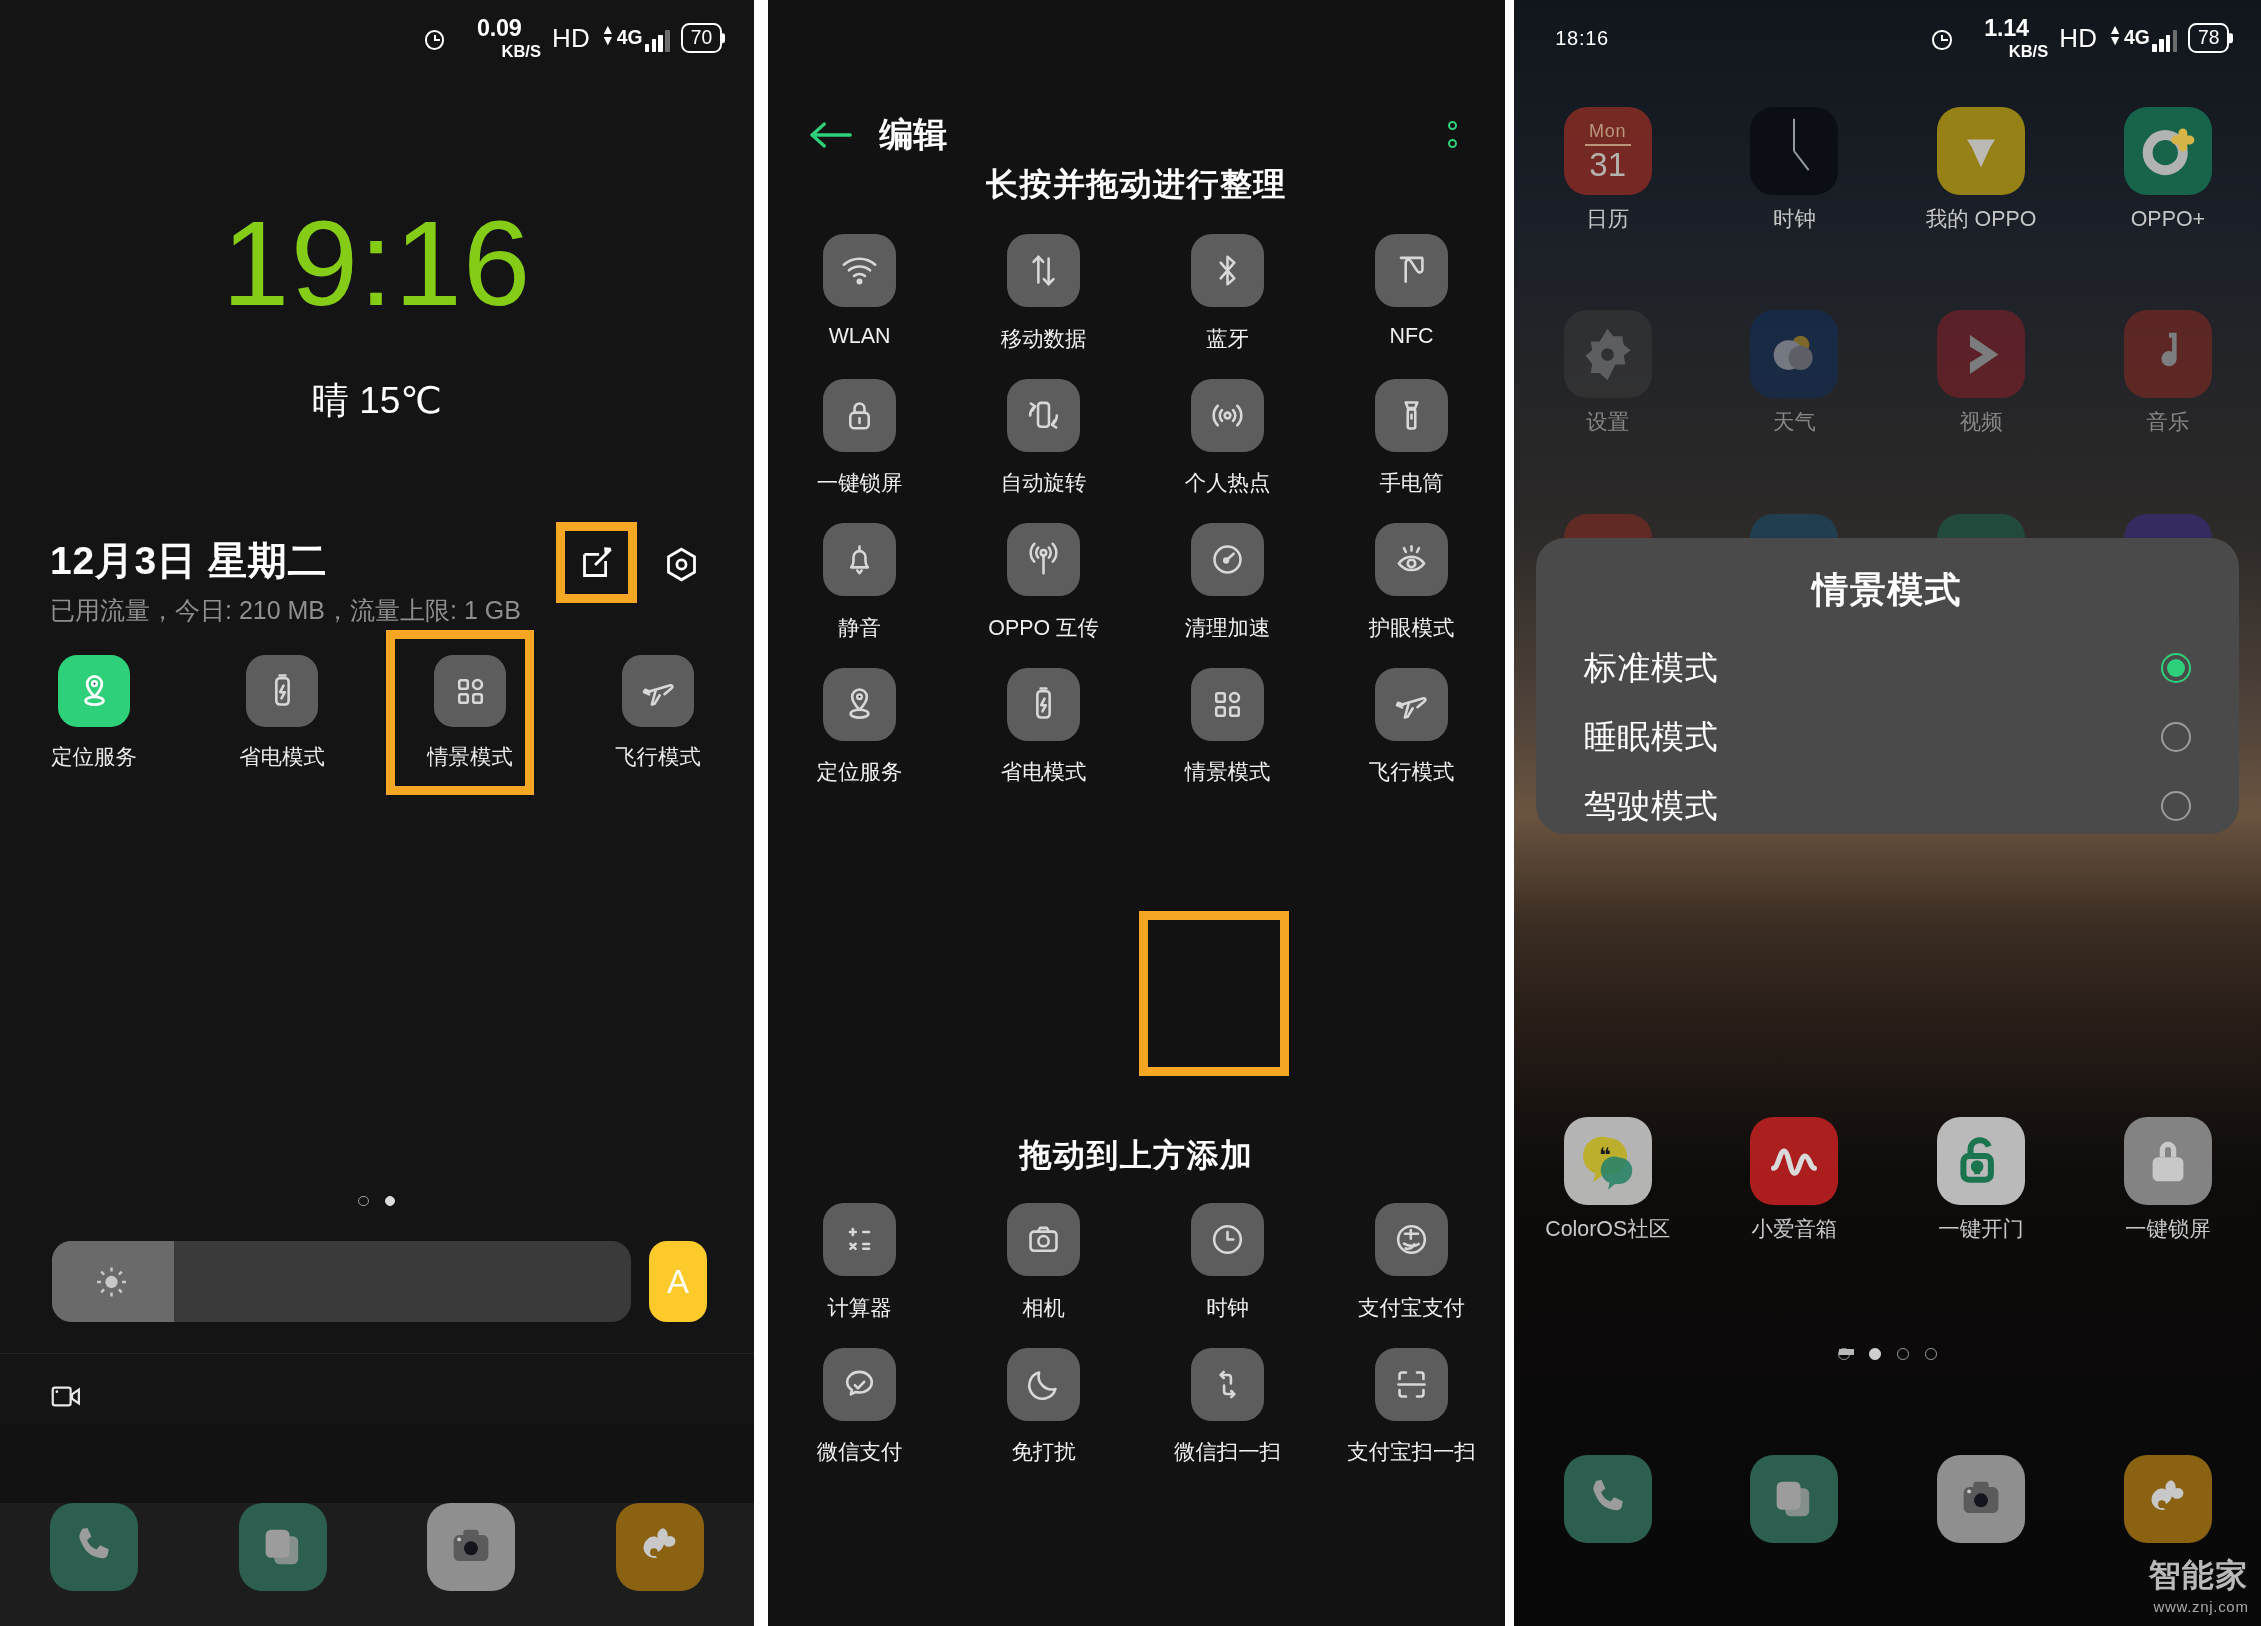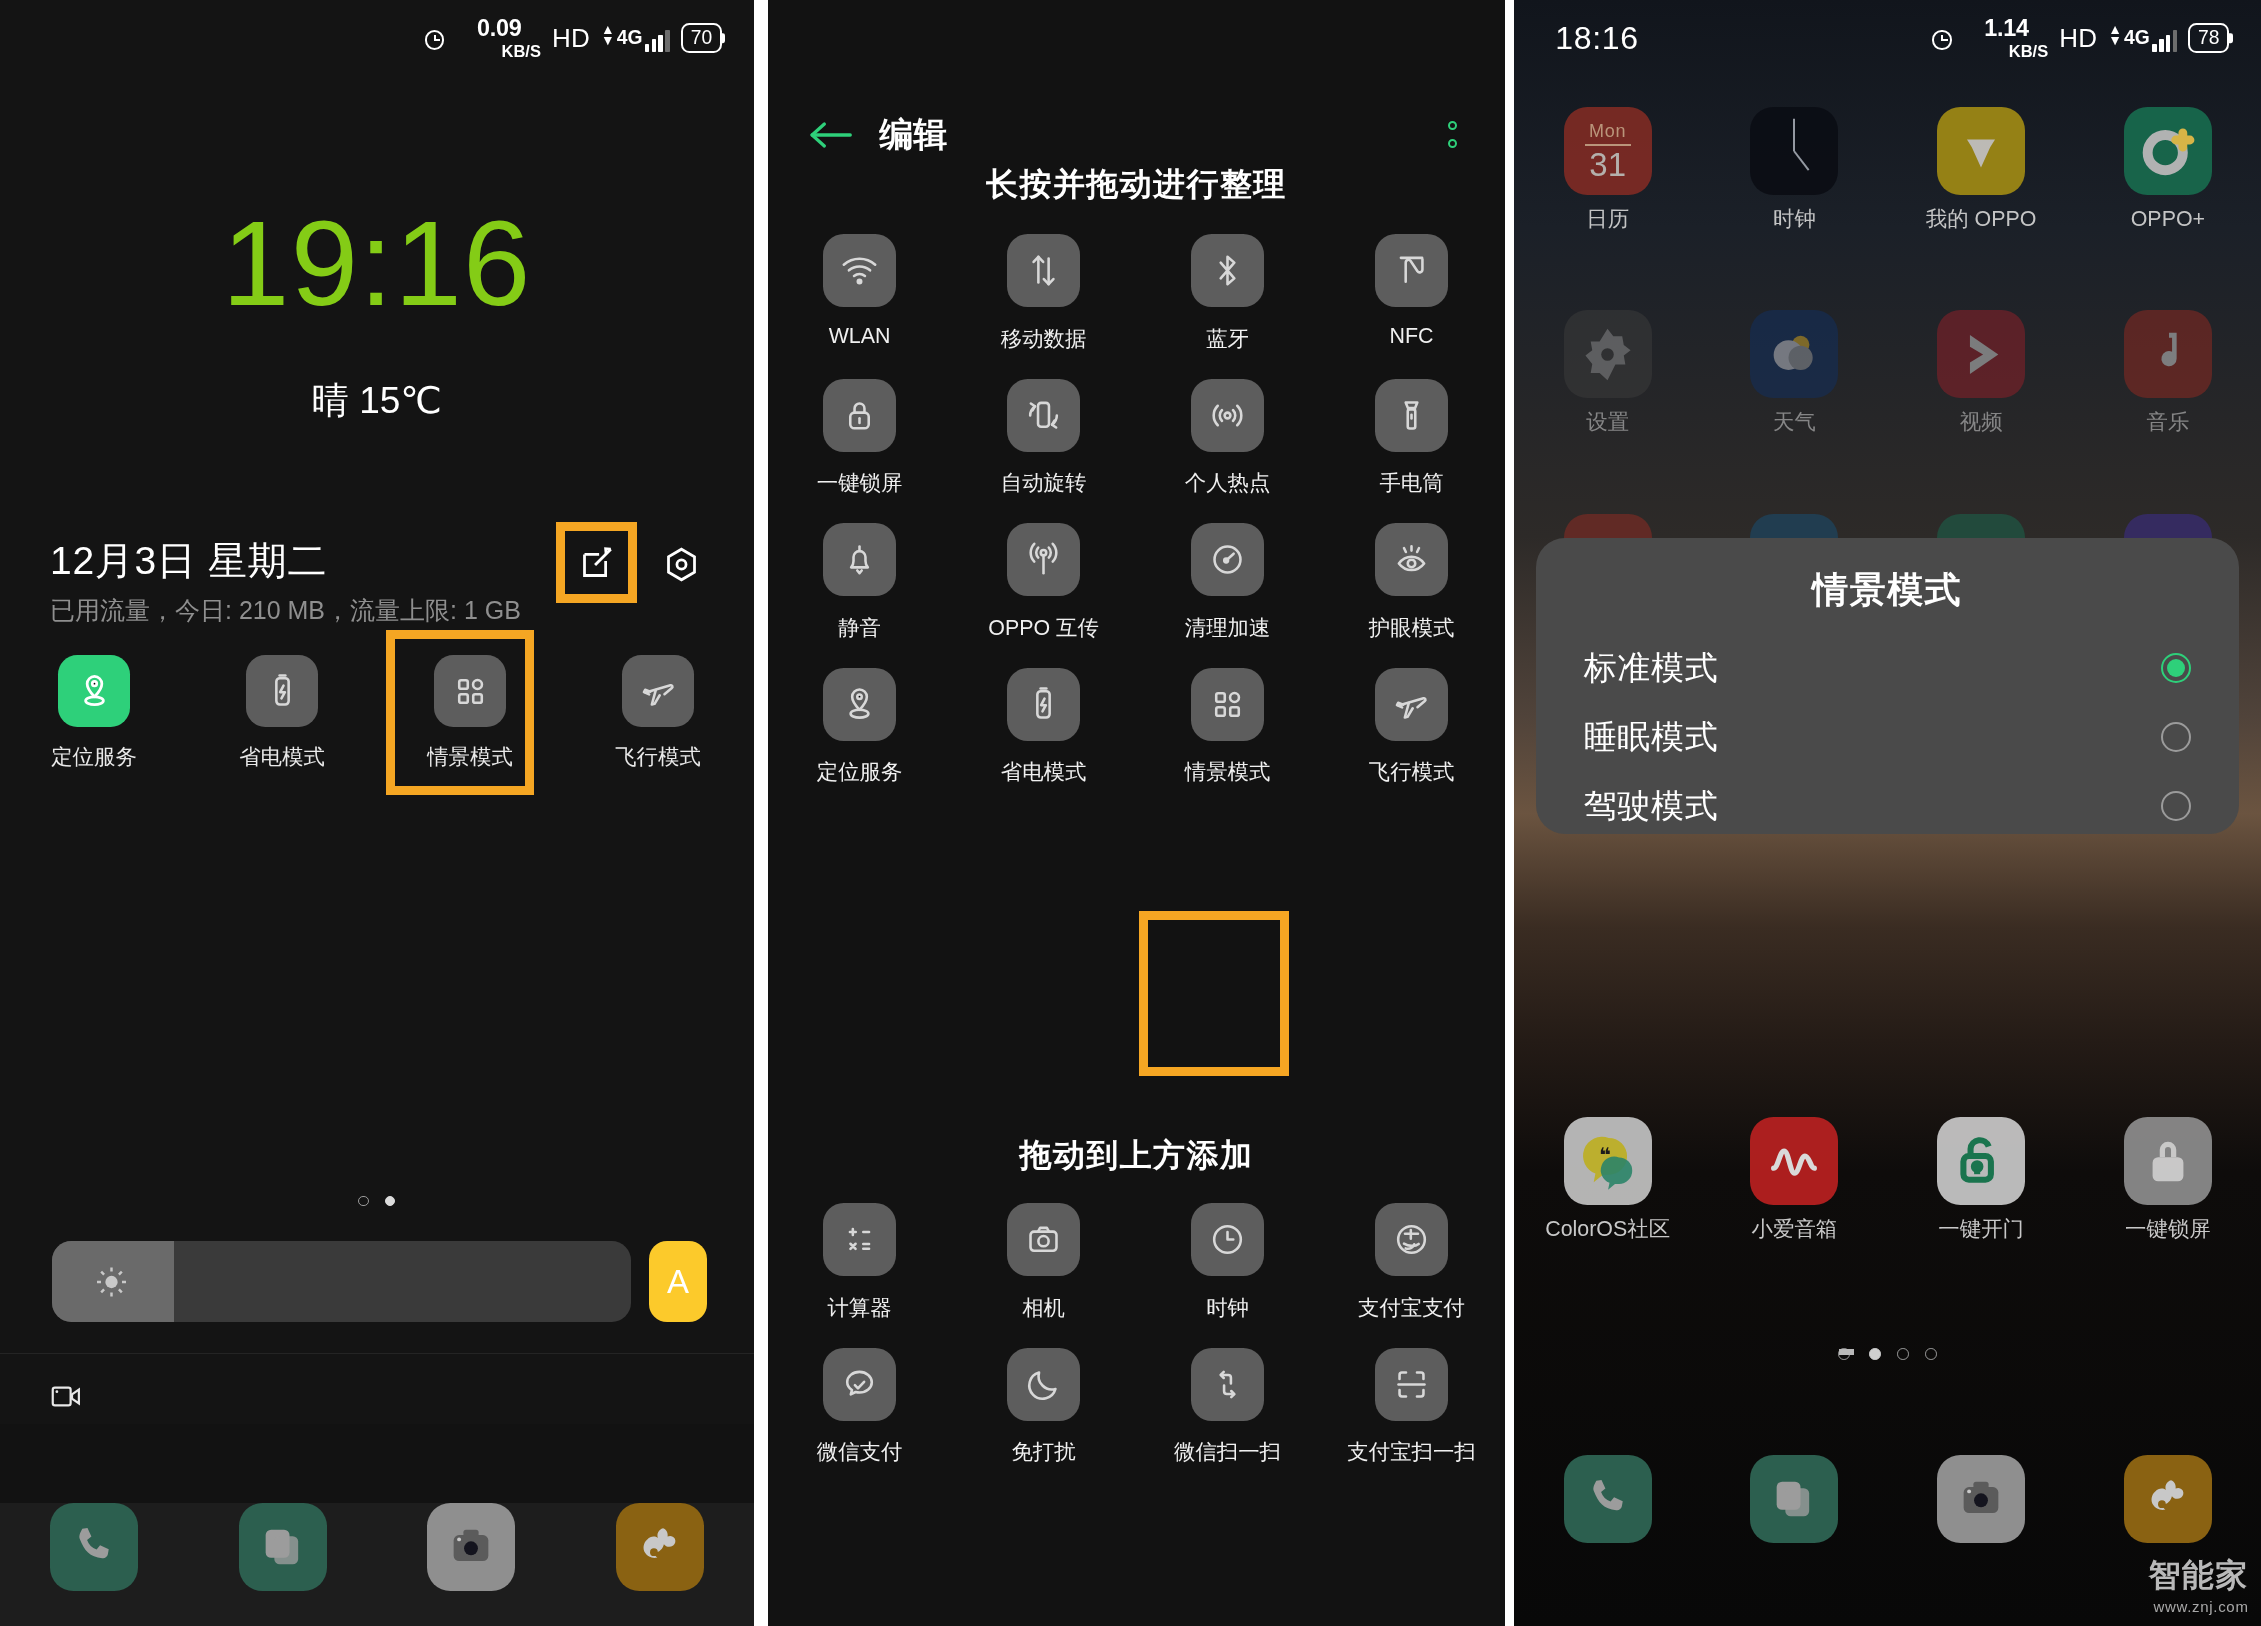--- a/index.html
+++ b/index.html
@@ -15,21 +15,21 @@
   .panel { position:relative; height:1627px; overflow:hidden; background:#121212; }
   #panel1 { width:754px; }
   .gap1 { width:13.8px; background:#ffffff; }
   #panel2 { width:738px; }
   .gap2 { width:9px; background:#ffffff; }
   #panel3 { width:747px; }
 
   
   .statusbar { position:absolute; top:0; left:0; right:0; height:76px;
     display:flex; align-items:center; color:#fff; }
-  .sb-clock { font-size:32px; font-weight:400; letter-spacing:0.7px; margin-left:41px; }
+  .sb-clock { font-size:20px; font-weight:400; letter-spacing:0.7px; margin-left:41px; }
   .sb-right { margin-left:auto; margin-right:32px; display:flex; align-items:center; gap:11px; }
   .sb-net { display:flex; flex-direction:column; align-items:center; line-height:1;}
   .sb-net .n1 { font-size:23.4px; font-weight:bold; letter-spacing:-0.3px;}
   .sb-net .n2 { font-size:16.5px; font-weight:bold; margin-top:2.1px;margin-left:44px;}
   .sb-hd { font-size:26px; letter-spacing:0.3px; }
   .sb-4g { display:flex; align-items:flex-end; gap:2.1px; }
   .sb-4g .g { font-size:19.3px; font-weight:bold; line-height:1; margin-bottom:4.1px;}
   .bars { display:flex; align-items:flex-end; gap:2.1px; height:20.7px; }
   .bars i { display:block; width:4.8px; background:#fff; border-radius:0.7px;}
   .bars i:nth-child(1){height:7.6px}
@@ -49,21 +49,21 @@
 
   
   #panel1 .shade { position:absolute; left:0; top:0; width:754px; height:1424px;
     background:#141414; }
   #panel1 .bigclock { position:absolute; top:203px; left:0; right:0; text-align:center;
     color:#84cc16; font-size:121px; font-weight:300; letter-spacing:1.4px; line-height:1;}
   #panel1 .weather { position:absolute; top:376px; left:0; right:0; text-align:center;
     color:#fff; font-size:37px; font-weight:500;}
 
   #panel1 .dateline { position:absolute; left:50px; top:534px; color:#fff;
-    font-size:39px; font-weight:normal; letter-spacing:0.7px; white-space:nowrap;}
+    font-size:39px; font-weight:bold; letter-spacing:0.7px; white-space:nowrap;}
   #panel1 .dataline { position:absolute; left:50px; top:594px; color:#8f8f8f;
     font-size:25px; white-space:nowrap;}
 
   #panel1 .editbtn { position:absolute; left:578px; top:543px; width:39px; height:39px; }
   #panel1 .targetbtn { position:absolute; left:662px; top:545px; width:39px; height:39px; }
 
   .hl { position:absolute; border:9.7px solid #F5A623; }
   #hl-edit { left:556px; top:522px; width:81px; height:81px; }
   #hl-tile1 { left:386px; top:630px; width:148px; height:165px; }
 

